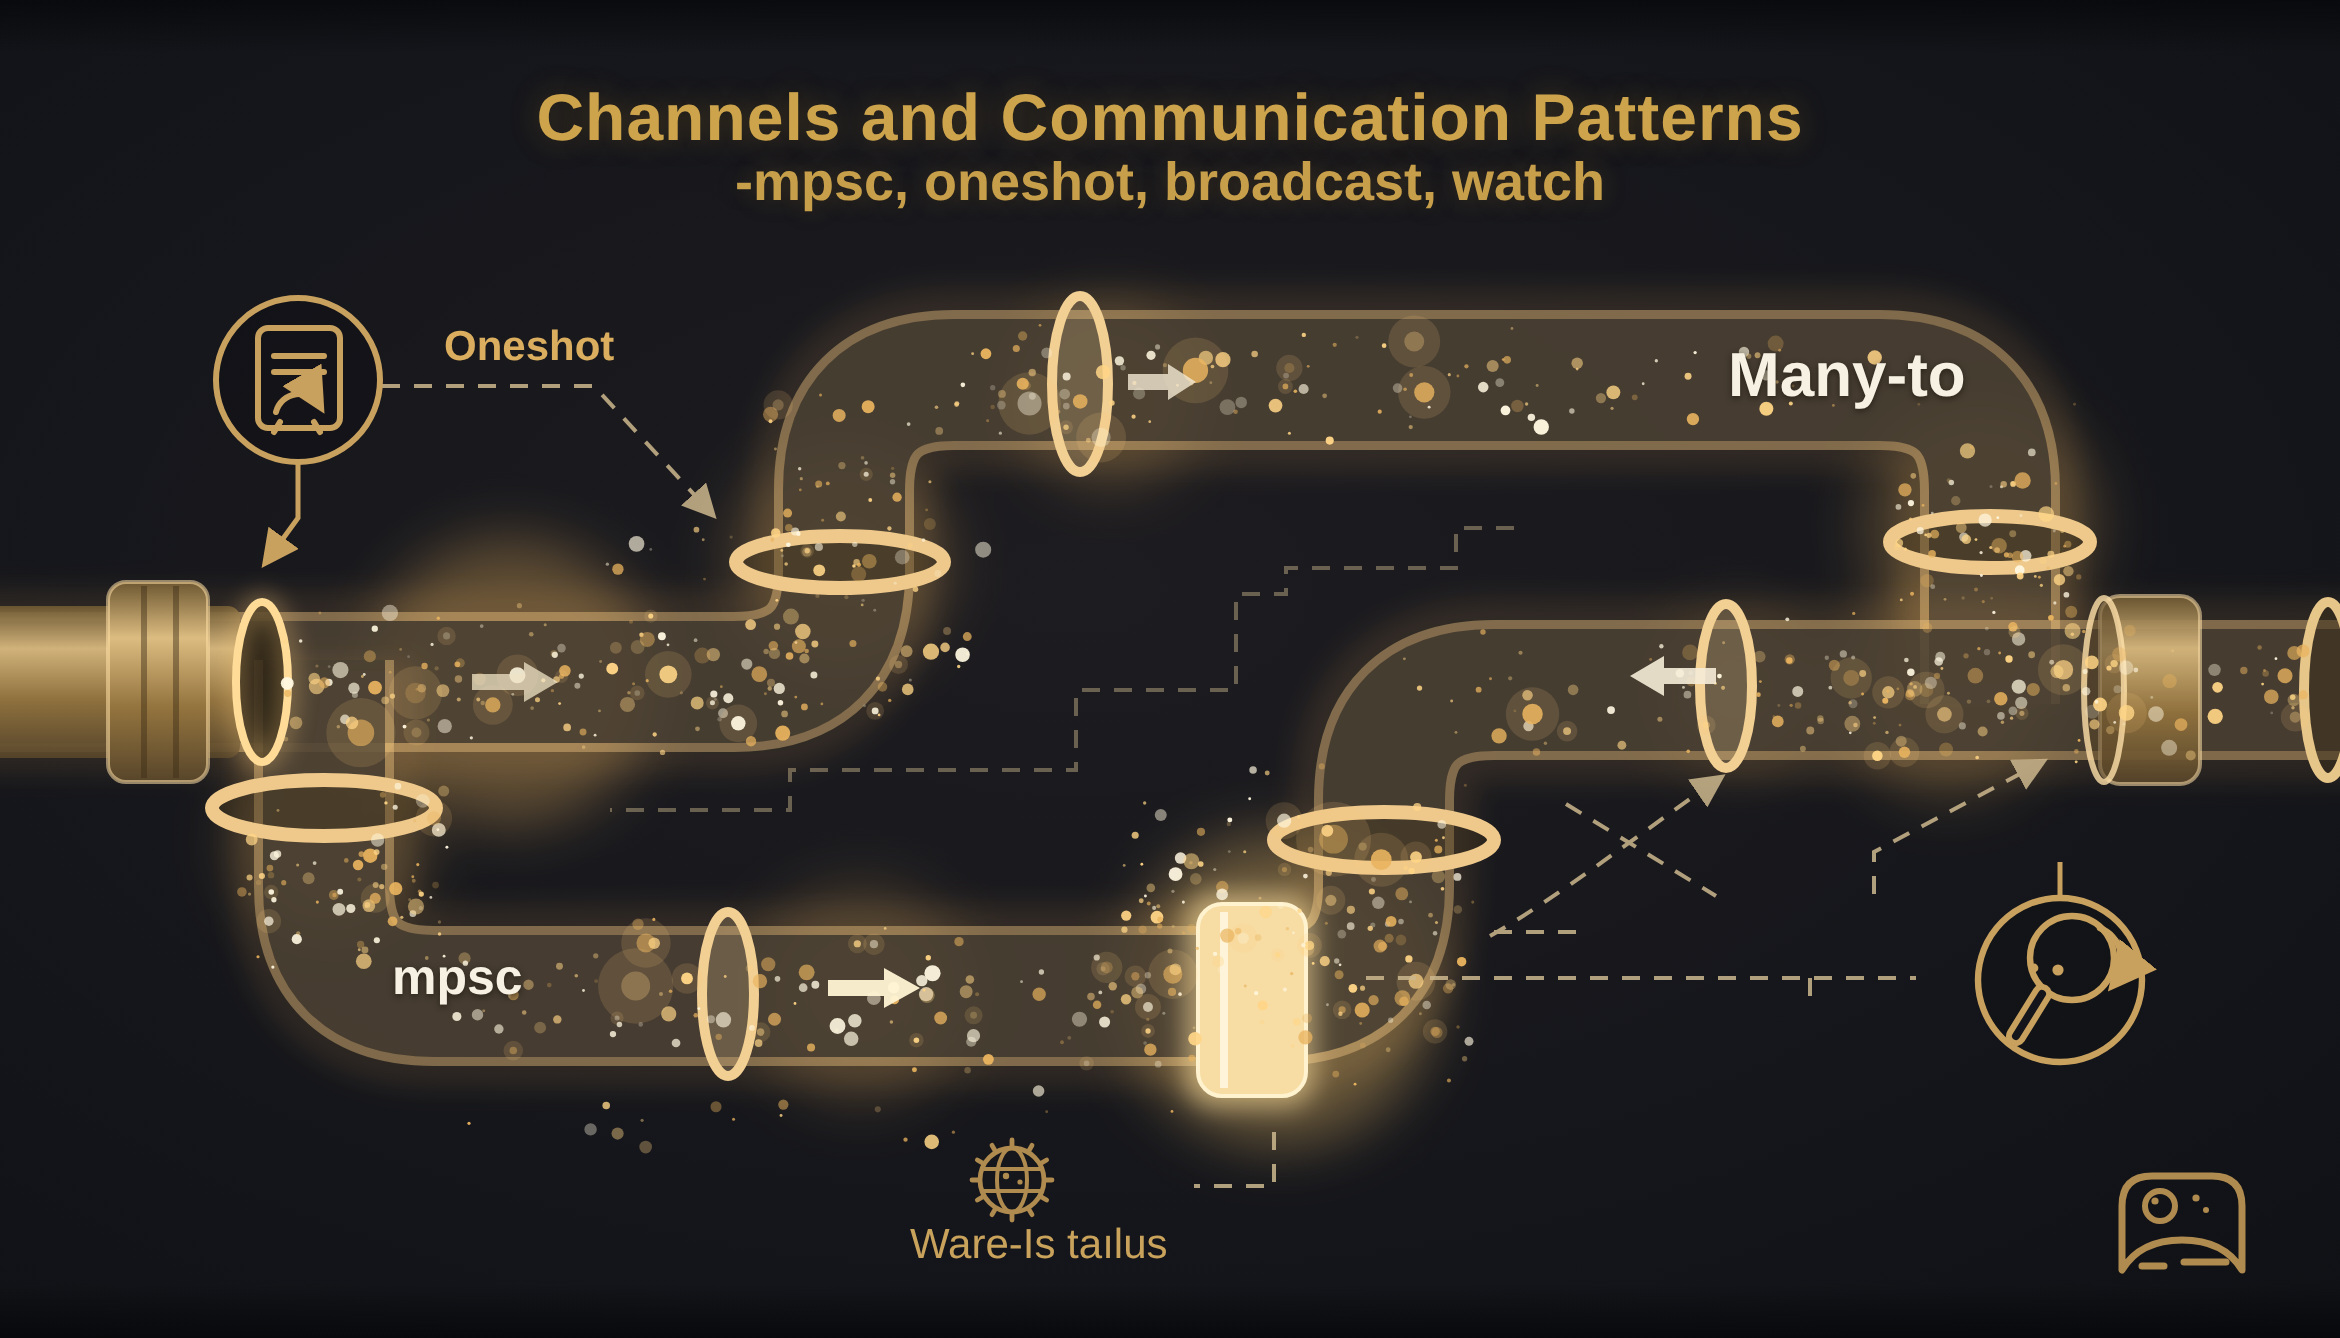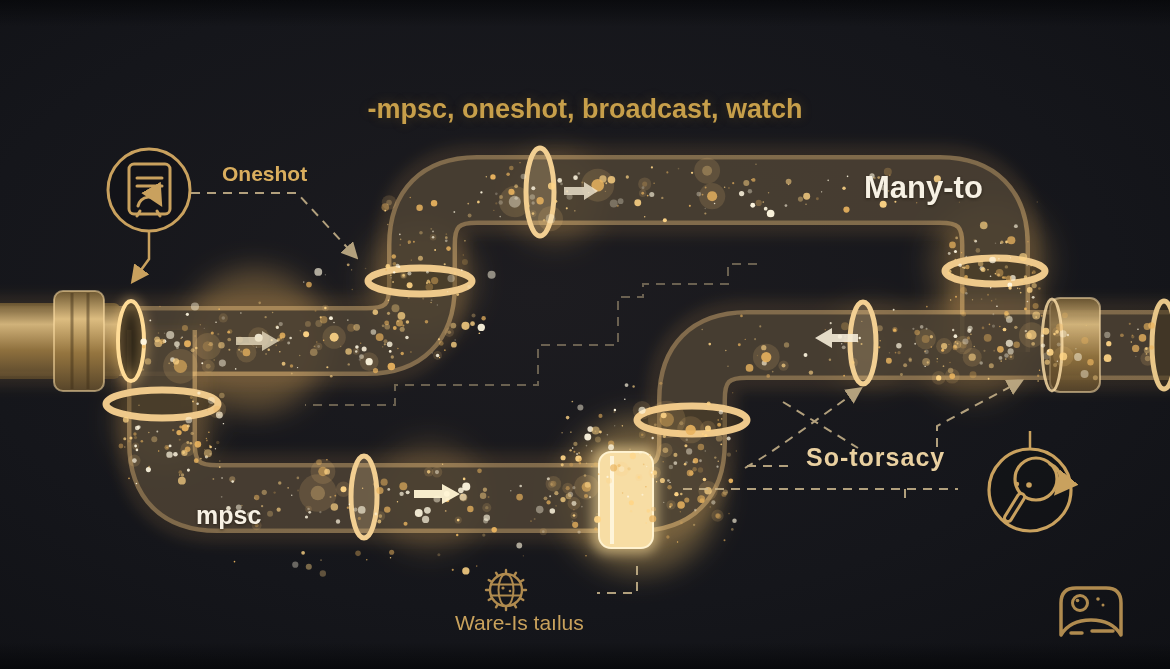--- a/index.html
+++ b/index.html
@@ -11,27 +11,27 @@
       radial-gradient(1050px 580px at 46% 44%, #1d1c20 0%, #15161b 55%, #0e0f13 100%);
   }
   #pipes{position:absolute;left:0;top:0;}
   .lbl{position:absolute;white-space:nowrap;}
   .title{
     left:0;top:40px;width:1170px;text-align:center;
     font-size:33px;font-weight:bold;letter-spacing:.5px;color:#cda44c;
     text-shadow:0 0 14px rgba(160,120,40,.35);
   }
   .subtitle{
-    left:0;top:94px;width:1170px;text-align:center;
+    left:0;top:76px;width:1170px;text-align:center;
     font-size:27px;font-weight:bold;color:#c79f4a;
     text-shadow:0 0 12px rgba(160,120,40,.3);
   }
   .oneshot{left:222px;top:162px;font-size:21px;font-weight:bold;color:#daae5e;}
   .manyto{left:864px;top:170px;font-size:31px;font-weight:bold;color:#f7f1e4;text-shadow:0 1px 3px rgba(20,15,5,.6);}
-  .mpsc{left:196px;top:501px;font-size:25px;font-weight:bold;color:#f7f1e4;text-shadow:0 1px 3px rgba(20,15,5,.6);}
+  .mpsc{left:196px;top:475px;font-size:25px;font-weight:bold;color:#f7f1e4;text-shadow:0 1px 3px rgba(20,15,5,.6);}
   .sotorsacy{left:806px;top:443px;font-size:25px;font-weight:bold;letter-spacing:1px;color:#e9d0a0;}
   .wareis{left:455px;top:611px;font-size:21px;color:#c9a25c;}
 </style>
 </head>
 <body>
 
 <div id="stage">
 
   <svg id="pipes" width="1170" height="669" viewBox="0 0 1170 669">
     <defs>
@@ -1210,19 +1210,19 @@
       <path d="M1061 635 V603 Q1061 588 1076 588 H1106 Q1121 588 1121 603 V635 Q1112 620 1091 620 Q1070 620 1061 635 Z"></path>
       <circle cx="1080" cy="603" r="7.5" stroke-width="3"></circle>
       <circle cx="1077.5" cy="600.5" r="1.8" fill="#b08b4f" stroke="none"></circle>
       <circle cx="1098" cy="599" r="1.8" fill="#b08b4f" stroke="none"></circle>
       <circle cx="1103" cy="605" r="1.5" fill="#b08b4f" stroke="none"></circle>
       <line x1="1071" y1="633" x2="1082" y2="633"></line>
       <line x1="1092" y1="631" x2="1113" y2="631"></line>
     </g>
   </svg>
 
+  <div class="lbl title">Channels and Communication Patterns</div>
   <div class="lbl subtitle">-mpsc, oneshot, broadcast, watch</div>
   <div class="lbl oneshot">Oneshot</div>
   <div class="lbl manyto">Many-to</div>
   <div class="lbl mpsc">mpsc</div>
-  <div class="lbl sotorsacy">So-torsacy</div>
   <div class="lbl wareis">Ware-Is taılus</div>
 </div>
 
 </body></html>

